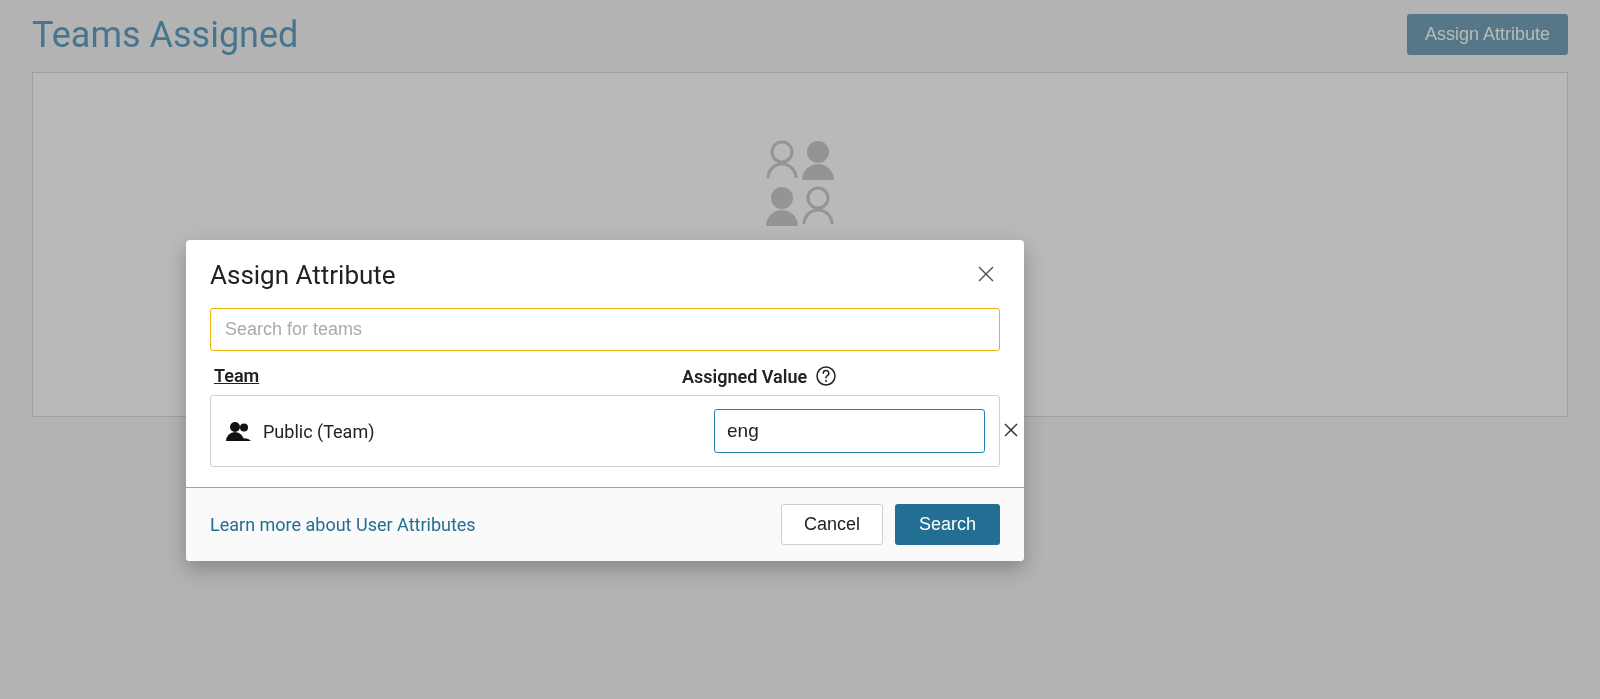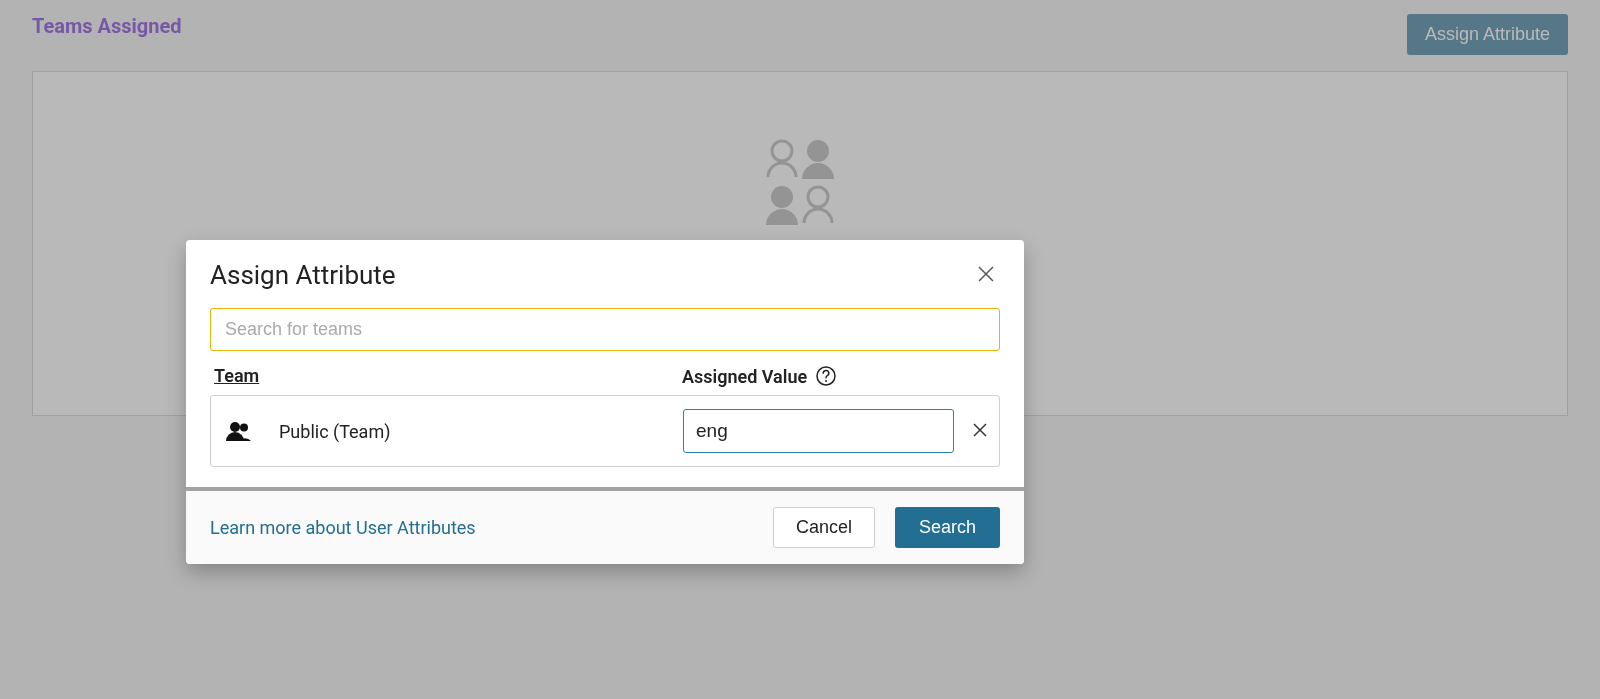--- a/index.html
+++ b/index.html
@@ -6,23 +6,23 @@
   html, body { width: 1600px; height: 699px; font-family: -apple-system, BlinkMacSystemFont, "Segoe UI", Roboto, "Helvetica Neue", Arial, sans-serif; overflow: hidden; }
   body { position: relative; background: #f2f2f2; }
 
   .page-header {
     display: flex;
     justify-content: space-between;
     align-items: flex-start;
     padding: 14px 32px 0 32px;
   }
   .page-title {
-    font-size: 20px;
-    font-weight: 700;
-    color: #6d28d9;
+    font-size: 36px;
+    font-weight: 400;
+    color: #0369a1;
   }
   .assign-attr-btn {
     background: #236e93;
     color: #fff;
     border: none;
     border-radius: 3px;
     padding: 10px 18px;
     font-size: 18px;
     cursor: pointer;
   }
@@ -130,63 +130,64 @@
   }
   .team-row {
     display: flex;
     align-items: center;
     min-height: 70px;
   }
   .team-cell {
     flex: 0 0 472px;
     display: flex;
     align-items: center;
-    gap: 28px;
+    gap: 12px;
     padding: 0 14px;
     font-size: 18px;
     color: #222;
   }
   .team-cell svg { flex-shrink: 0; }
   .value-cell {
     flex: 1;
     display: flex;
     align-items: center;
     gap: 12px;
     padding-right: 12px;
+    margin-left: 31px;
   }
   .value-input {
     flex: 1;
     border: 1px solid #2a7faf;
     border-radius: 3px;
     padding: 10px 12px;
     font-size: 19px;
     color: #222;
     outline: none;
   }
   .clear-btn {
     background: none; border: none; cursor: pointer;
     padding: 6px; color: #444;
   }
 
   .modal-footer {
-    border-top: 4px solid #a3a3a3;
+    border-top: 1px solid #a3a3a3;
     background: #fafafa;
     padding: 16px 24px;
     display: flex;
     align-items: center;
     justify-content: space-between;
     border-radius: 0 0 4px 4px;
   }
   .learn-link {
     color: #236e93;
     font-size: 18px;
     text-decoration: none;
     cursor: pointer;
   }
-  .footer-buttons { display: flex; gap: 20px; align-items: center; }
+  .footer-buttons { display: flex; gap: 12px; align-items: center; }
   .cancel-btn {
     background: #fff;
     border: 1px solid #cfcfcf;
     color: #222;
     border-radius: 3px;
     padding: 9px 22px;
     font-size: 18px;
     cursor: pointer;
   }
   .assign-btn {

